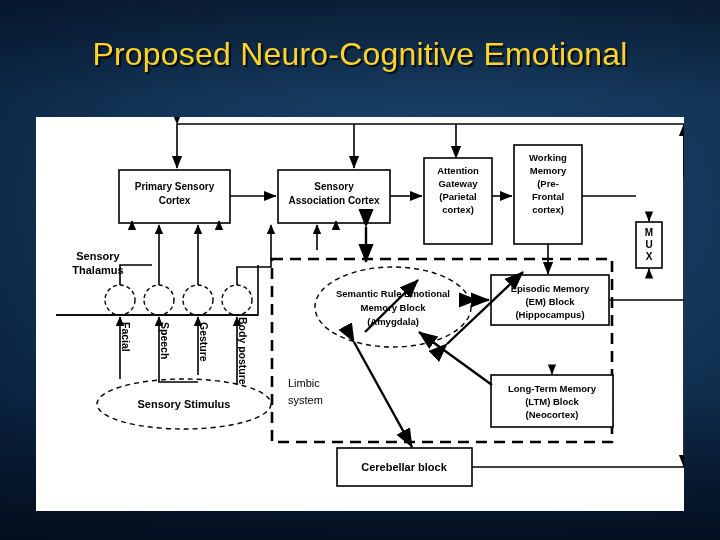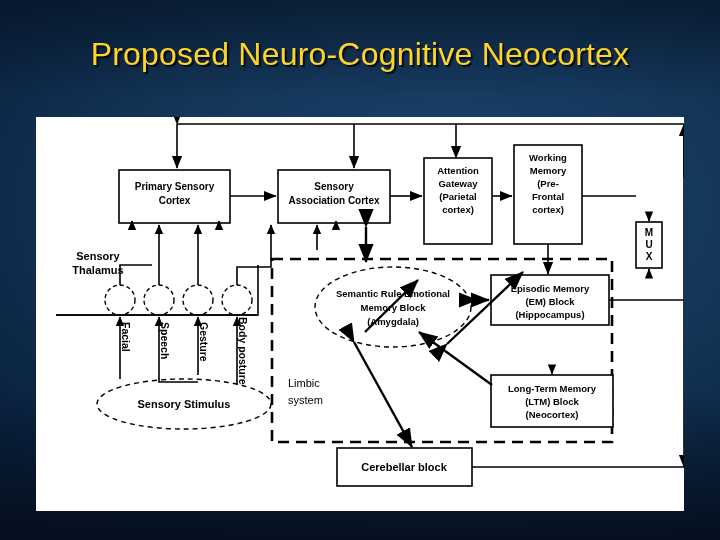--- a/index.html
+++ b/index.html
@@ -39,21 +39,21 @@
   .tx10{font-family:"Liberation Sans", sans-serif;font-size:10px;fill:#000;text-anchor:middle;font-weight:bold;}
   .txL{font-family:"Liberation Sans", sans-serif;font-size:11px;fill:#000;text-anchor:start;font-weight:normal;}
   .txM{font-family:"Liberation Sans", sans-serif;font-size:11px;fill:#000;text-anchor:middle;font-weight:bold;}
   .vrt{font-family:"Liberation Sans", sans-serif;font-size:10.5px;fill:#000;text-anchor:start;font-weight:bold;}
 </style>
 </head>
 <body>
 
 <div id="slide">
 
-  <div id="title">Proposed Neuro-Cognitive Neocortex</div>
+  <div id="title">Proposed Neuro-Cognitive Emotional</div>
 
   <div id="panel">
     <svg id="dia" viewBox="0 0 648 394">
       <defs>
         <marker id="ah" markerWidth="9" markerHeight="9" refX="7.6" refY="3.2" orient="auto" markerUnits="strokeWidth">
           <path d="M0,0 L8,3.2 L0,6.4 z" fill="#000"></path>
         </marker>
         <marker id="ahs" markerWidth="7" markerHeight="7" refX="6" refY="2.6" orient="auto" markerUnits="strokeWidth">
           <path d="M0,0 L6.5,2.6 L0,5.2 z" fill="#000"></path>
         </marker>

